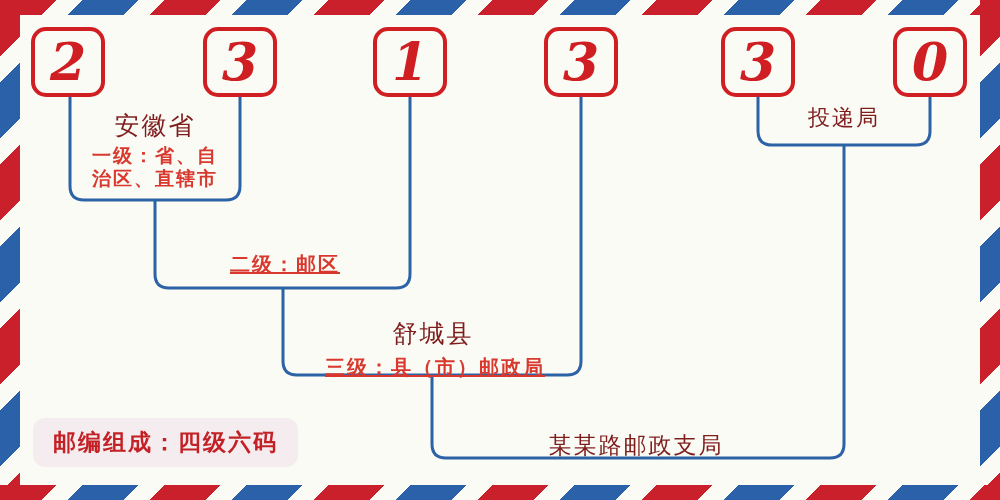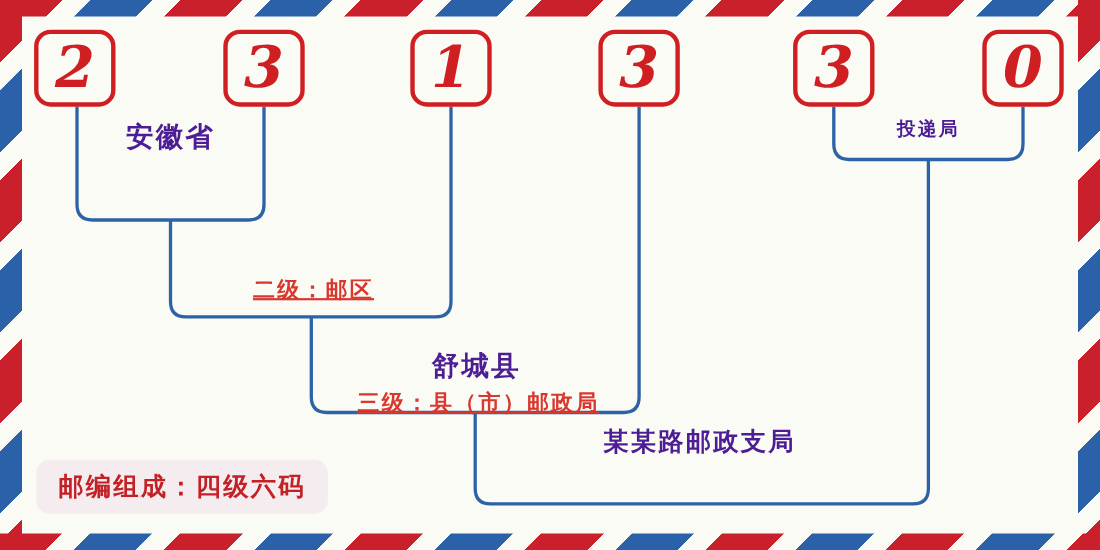--- a/index.html
+++ b/index.html
@@ -35,29 +35,29 @@
     font-style:italic;font-weight:bold;
     font-size:52px;line-height:56px;color:#d01f23;
   }
   
   .lbl{
     position:absolute;transform:translateX(-50%);
     text-align:center;white-space:pre-line;z-index:2;
   }
   .blue-name{
     font-family:"Liberation Serif","DejaVu Serif",serif;
-    font-weight:bold;color:#4c1d95;letter-spacing:2px;
+    font-weight:normal;color:#7f1d1d;letter-spacing:2px;
   }
   .red-desc{
     font-family:"Liberation Sans","DejaVu Sans",sans-serif;
     font-weight:bold;color:#d8382e;letter-spacing:2px;
   }
   .fs25{font-size:25px;line-height:27px;}
-  .fs23{font-size:23px;line-height:25px;}
-  .fs22{font-size:17px;line-height:24px;}
+  .fs23{font-size:23px;line-height:25px;margin-top:44px;}
+  .fs22{font-size:22px;line-height:24px;}
   .fs20{font-size:20px;line-height:22px;text-decoration:underline;}
   .fs19{font-size:19px;line-height:23px;}
   
   .badge{
     position:absolute;left:33px;top:418px;z-index:2;
     background:#f4ecee;border-radius:12px;padding:9px 20px;
     font-family:Liberation Mono, monospace;
     font-weight:bold;font-size:23px;color:#c32126;letter-spacing:2px;
   }
 </style>
@@ -94,20 +94,22 @@
       <span class="digit">3</span>
     </div>
   <div class="digit-box" style="left:721px">
       <span class="digit">3</span>
     </div>
   <div class="digit-box" style="left:893px">
       <span class="digit">0</span>
     </div>
 
   <div class="lbl blue-name fs25" style="left:155px;top:112px">安徽省</div>
+  <div class="lbl red-desc fs19" style="left:155px;top:144px">一级：省、自
+治区、直辖市</div>
 
   <div class="lbl red-desc fs20" style="left:285px;top:253px">二级：邮区</div>
 
   <div class="lbl blue-name fs25" style="left:433px;top:320px">舒城县</div>
   <div class="lbl red-desc fs20" style="left:435px;top:356px">三级：县（市）邮政局</div>
 
   <div class="lbl blue-name fs22" style="left:844px;top:106px">投递局</div>
 
   <div class="lbl blue-name fs23" style="left:636px;top:389px">某某路邮政支局</div>
 

